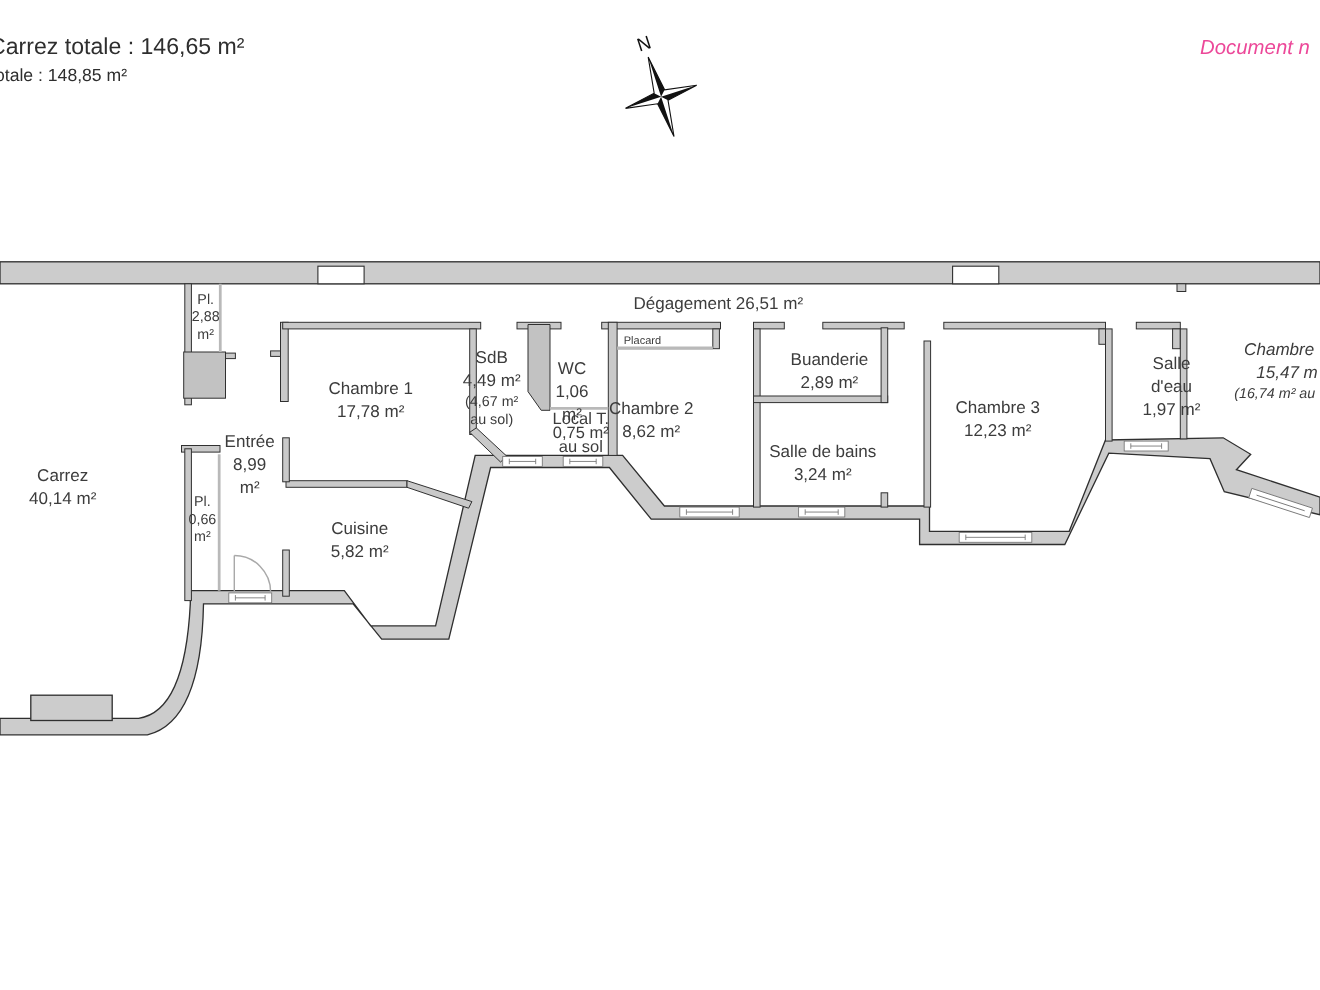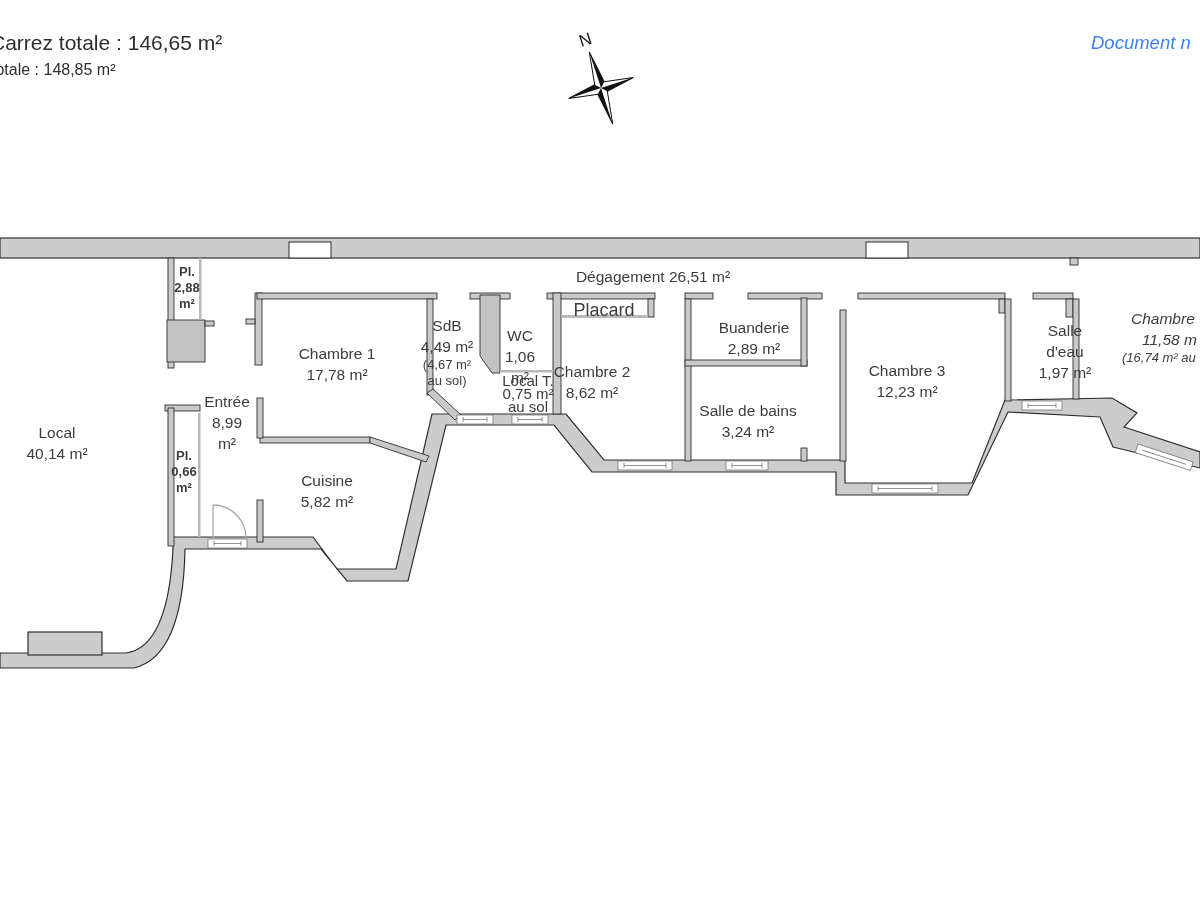--- a/index.html
+++ b/index.html
@@ -1,28 +1,28 @@
 <!DOCTYPE html>
 <html><head>
 <meta charset="utf-8">
 <style>
   html,body{margin:0;padding:0;background:#fff;}
   #stage{position:relative;width:1200px;height:900px;overflow:hidden;
          font-family:"Liberation Sans",sans-serif;color:#3a3a3a;background:#fff;}
   #plan-svg{position:absolute;left:0;top:0;}
   .lbl{position:absolute;transform:translateX(-50%);text-align:center;
        font-size:15.5px;line-height:21px;white-space:nowrap;color:#3c3c3c;}
-  .lbl.small{font-size:13px;line-height:16px;font-weight:bold;}
+  .lbl.small{font-size:13px;line-height:16px;}
   .lbl .small{font-size:13px;line-height:16px;}
   .lbl.tiny{font-size:15px;line-height:13px;}
   .lbl.left{transform:none;text-align:left;font-style:italic;}
   .hdr1{position:absolute;left:-10px;top:31px;font-size:21px;color:#2e2e2e;}
   .hdr2{position:absolute;left:-9px;top:61px;font-size:16px;color:#2e2e2e;}
   .docnote{position:absolute;left:1091px;top:32px;font-size:18.5px;
-           font-style:italic;color:#3b82f6;white-space:nowrap;}
+           font-style:italic;color:#ec4899;white-space:nowrap;}
 </style>
 </head>
 <body>
 
 <div id="stage">
 
   <svg id="plan-svg" width="1200" height="900" viewBox="0 0 1200 900">
 
     <rect x="0" y="238" width="1200" height="20" fill="#cccccc" stroke="#2f2f2f" stroke-width="1.2"></rect>
     <rect x="289" y="242" width="42" height="16" fill="#ffffff" stroke="#2f2f2f" stroke-width="1"></rect>
@@ -138,21 +138,21 @@
       <path d="M0,-38 L5,-5 L0,0 Z M34,0 L5,5 L0,0 Z M0,38 L-5,5 L0,0 Z M-34,0 L-5,-5 L0,0 Z" fill="#111"></path>
       <text x="0" y="-45" text-anchor="middle" font-size="17" fill="#111" font-family="Liberation Sans, sans-serif">N</text>
     </g>
   </svg>
 
   <div class="hdr1">Carrez totale :  146,65 m²</div>
   <div class="hdr2">totale :  148,85 m²</div>
   <div class="docnote">Document n</div>
 
   <div class="lbl" style="left:57px;top:422px;">
-    <div>Local</div>
+    <div>Carrez</div>
     <div>40,14 m²</div>
   </div>
 
   <div class="lbl small" style="left:187px;top:264px;">
     <div>Pl.</div>
     <div>2,88</div>
     <div>m²</div>
   </div>
 
   <div class="lbl" style="left:227px;top:391px;">
@@ -193,21 +193,21 @@
   <div class="lbl tiny" style="left:528px;top:374px;">
     <div>Local T.</div>
     <div>0,75 m²</div>
     <div>au sol</div>
   </div>
 
   <div class="lbl" style="left:653px;top:266px;">
     <div>Dégagement 26,51 m²</div>
   </div>
 
-  <div class="lbl" style="left:604px;top:300px;font-size:18px;">
+  <div class="lbl" style="left:584px;top:300px;font-size:10px;">
     <div>Placard</div>
   </div>
 
   <div class="lbl" style="left:592px;top:361px;">
     <div>Chambre 2</div>
     <div>8,62 m²</div>
   </div>
 
   <div class="lbl" style="left:754px;top:317px;">
     <div>Buanderie</div>
@@ -225,17 +225,17 @@
   </div>
 
   <div class="lbl" style="left:1039px;top:320px;margin-left:26px;">
     <div>Salle</div>
     <div>d'eau</div>
     <div>1,97 m²</div>
   </div>
 
   <div class="lbl left" style="left:1122px;top:308px;">
     <div style="margin-left:9px;">Chambre</div>
-    <div style="margin-left:20px;">11,58 m</div>
+    <div style="margin-left:20px;">15,47 m</div>
     <div class="small">(16,74 m² au</div>
   </div>
 
 </div>
 
 </body></html>

